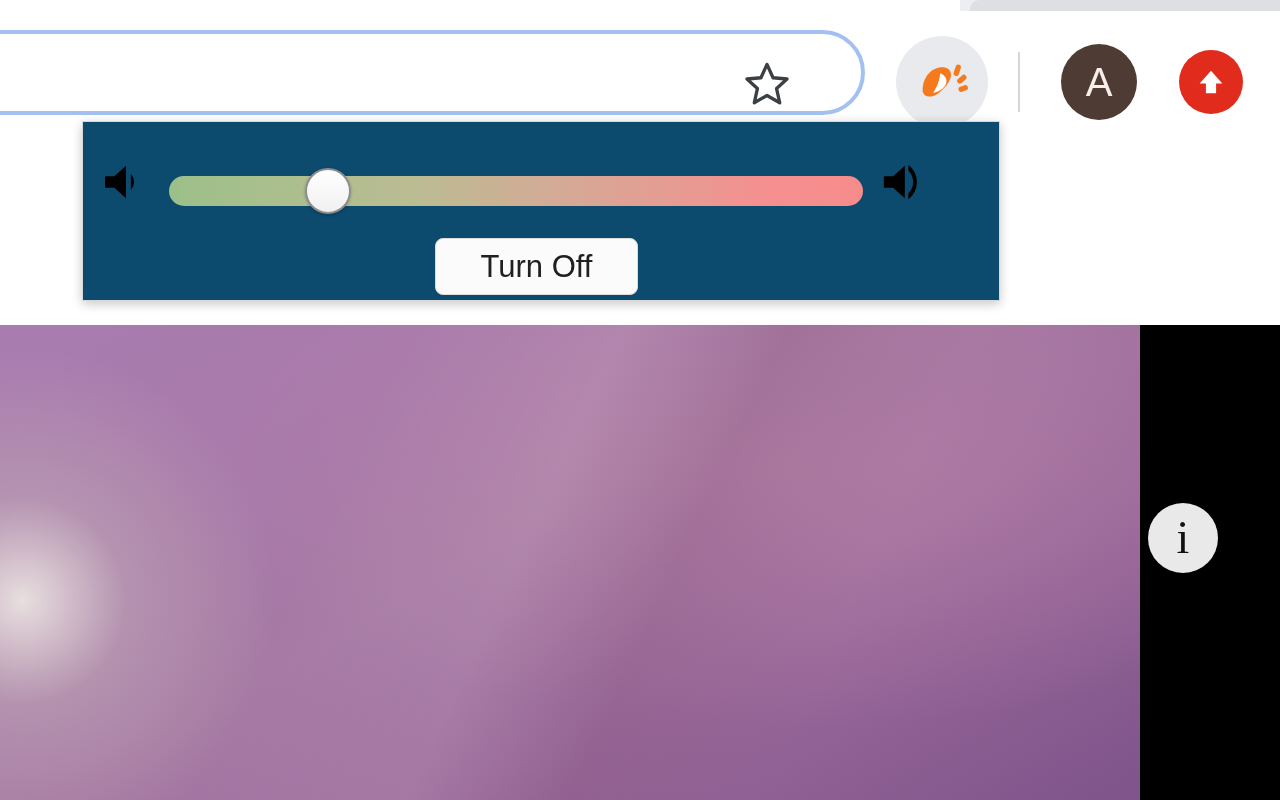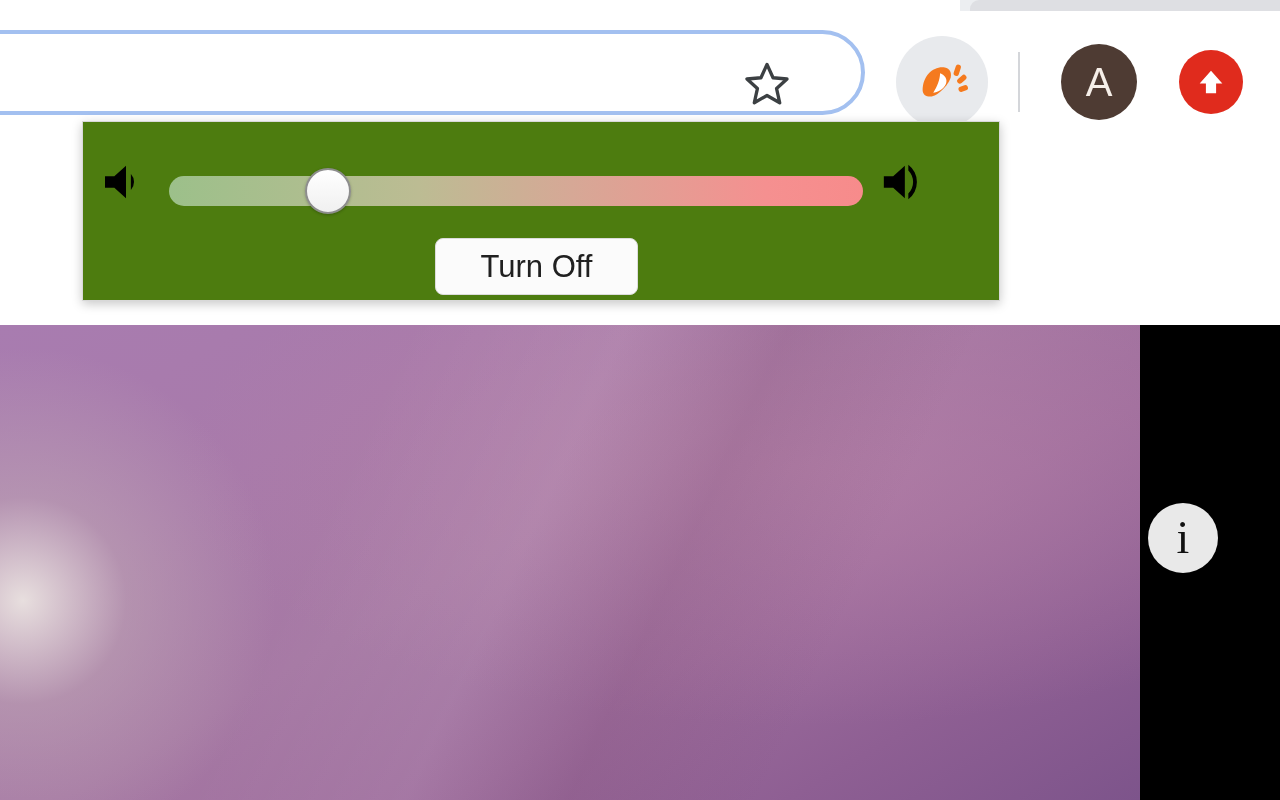--- a/index.html
+++ b/index.html
@@ -84,21 +84,21 @@
     width: 64px; height: 64px; border-radius: 50%;
     background: #e02b1d;
     display: flex; align-items: center; justify-content: center;
     cursor: pointer;
   }
 
   
   #ext-popup {
     position: absolute; left: 82px; top: 121px;
     width: 918px; height: 180px;
-    background: #4d7c0f;
+    background: #0c4a6e;
     border: 1px solid #d8d8d8;
     box-shadow: 0 3px 10px rgba(0,0,0,.22);
     z-index: 20;
   }
   #volume-row {
     position: absolute; left: 0; top: 22px; width: 906px; height: 76px;
     display: flex; align-items: center;
   }
   .spk { width: 86px; display: flex; align-items: center; justify-content: center; }
   #volume-slider {

